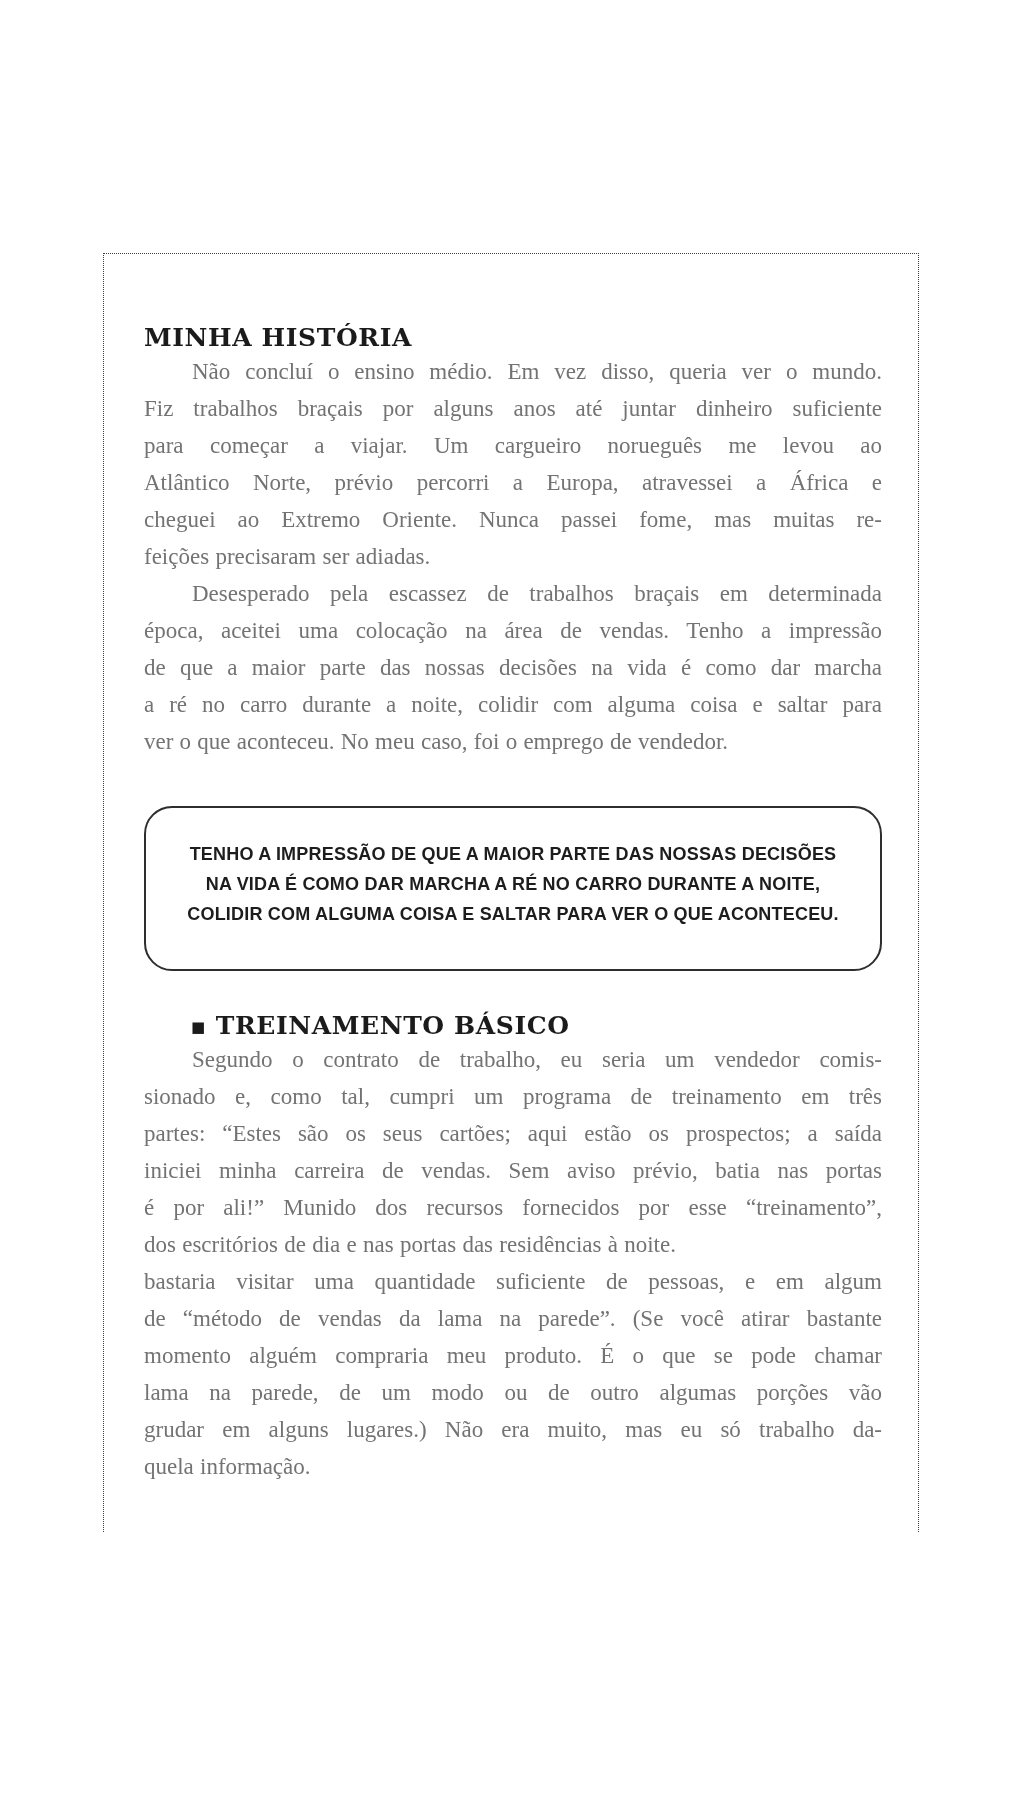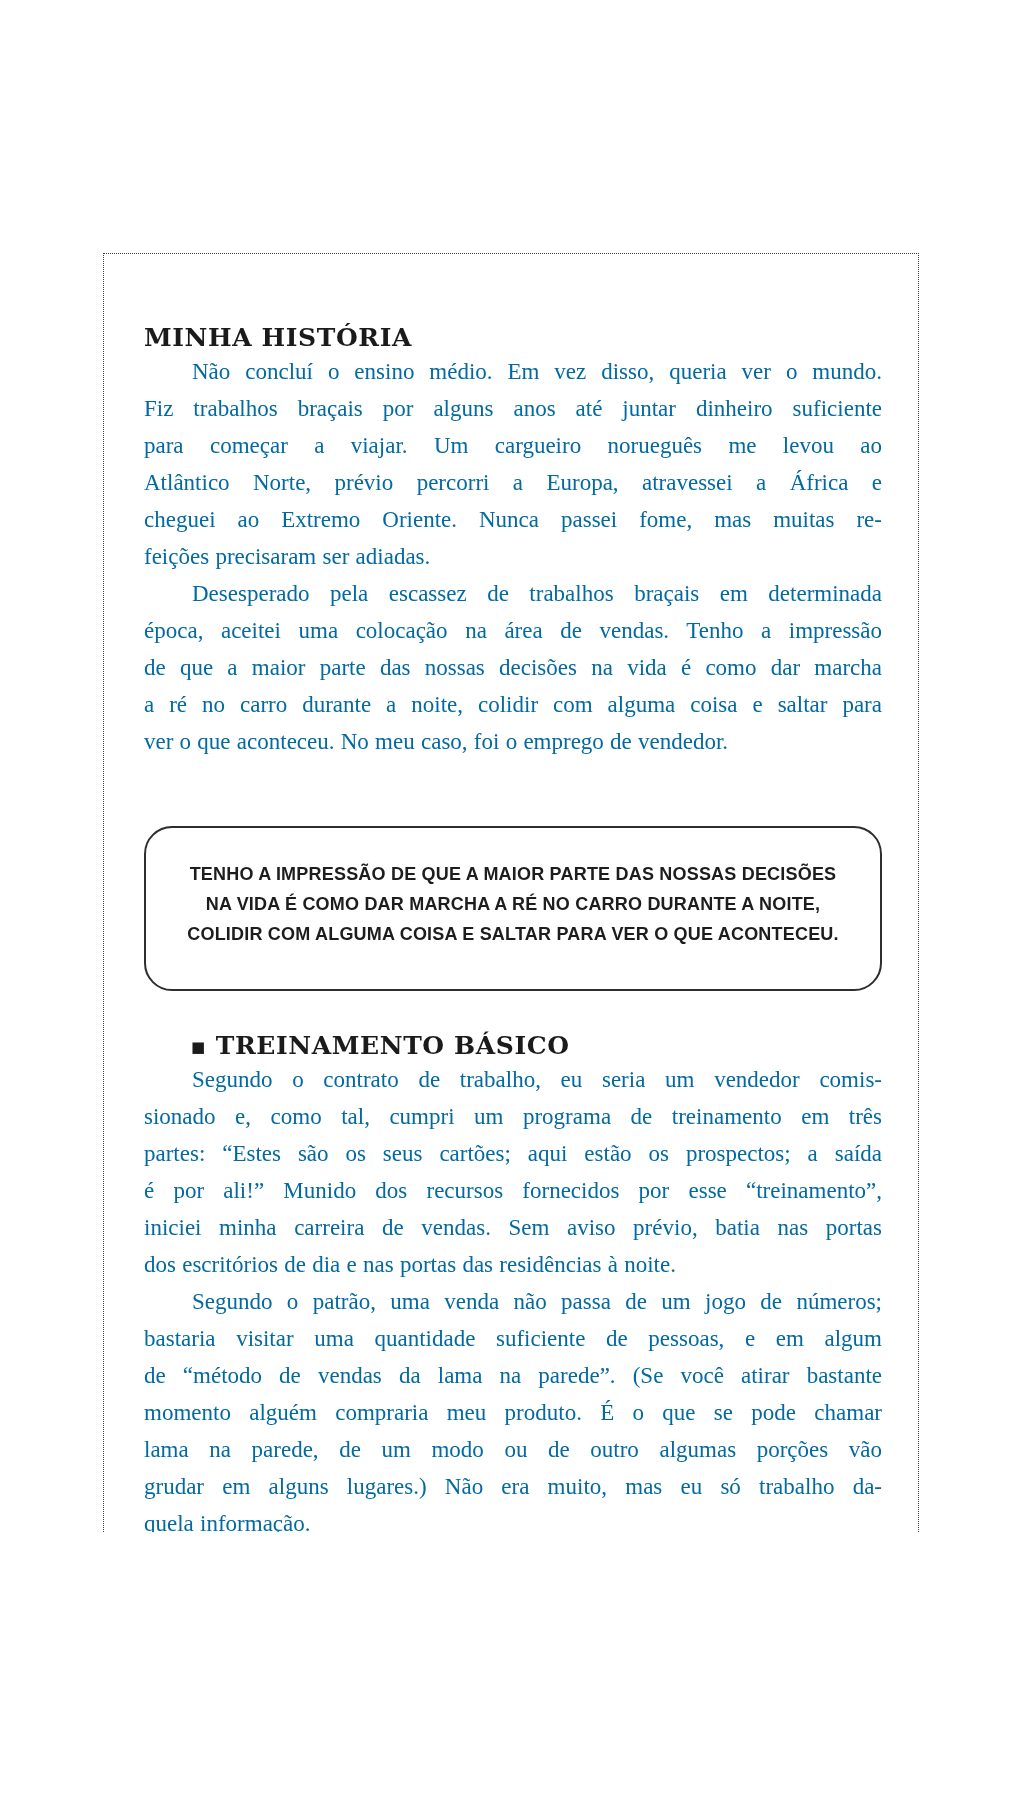--- a/index.html
+++ b/index.html
@@ -26,32 +26,32 @@
     font-weight: bold;
     font-size: 25px;
     line-height: 30px;
     letter-spacing: 0.6px;
     color: #1b1b1b;
     margin: 0;
   }
   .para {
     font-size: 23px;
     line-height: 37px;
-    color: #0369a1;
+    color: #737373;
     word-spacing: 0.5px;
   }
   .jline { text-align: justify; text-align-last: justify; }
   .last  { text-align-last: left; }
   .ind   { padding-left: 48px; }
   .quote-box {
     box-sizing: border-box;
     width: 100%;
     border: 2.5px solid #2e2e2e;
     border-radius: 28px;
-    margin: 66px 0 40px 0;
+    margin: 46px 0 40px 0;
     padding: 31px 18px 40px 18px;
     font-family: "Liberation Sans", sans-serif;
     font-weight: bold;
     font-size: 18px;
     line-height: 30px;
     letter-spacing: 0.2px;
     color: #1d1d1d;
   }
   .qline { text-align: center; }
   .section-heading {
@@ -106,27 +106,26 @@
 
     <h2 class="section-heading">
       <span class="bullet">■</span>
       <span>TREINAMENTO BÁSICO</span>
     </h2>
 
     <div class="para">
       <div class="jline ind">Segundo o contrato de trabalho, eu seria um vendedor comis-</div>
       <div class="jline">sionado e, como tal, cumpri um programa de treinamento em três</div>
       <div class="jline">partes: “Estes são os seus cartões; aqui estão os prospectos; a saída</div>
+      <div class="jline">iniciei minha carreira de vendas. Sem aviso prévio, batia nas portas</div>
       <div class="jline">é por ali!” Munido dos recursos fornecidos por esse “treinamento”,</div>
-      <div class="jline">iniciei minha carreira de vendas. Sem aviso prévio, batia nas portas</div>
       <div class="jline last">dos escritórios de dia e nas portas das residências à noite.</div>
     </div>
 
     <div class="para">
-      <div class="jline ind">Segundo o patrão, uma venda não passa de um jogo de números;</div>
       <div class="jline">bastaria visitar uma quantidade suficiente de pessoas, e em algum</div>
       <div class="jline">de “método de vendas da lama na parede”. (Se você atirar bastante</div>
       <div class="jline">momento alguém compraria meu produto. É o que se pode chamar</div>
       <div class="jline">lama na parede, de um modo ou de outro algumas porções vão</div>
       <div class="jline">grudar em alguns lugares.) Não era muito, mas eu só trabalho da-</div>
       <div class="jline last">quela informação.</div>
     </div>
 
   </div>
 </div>

